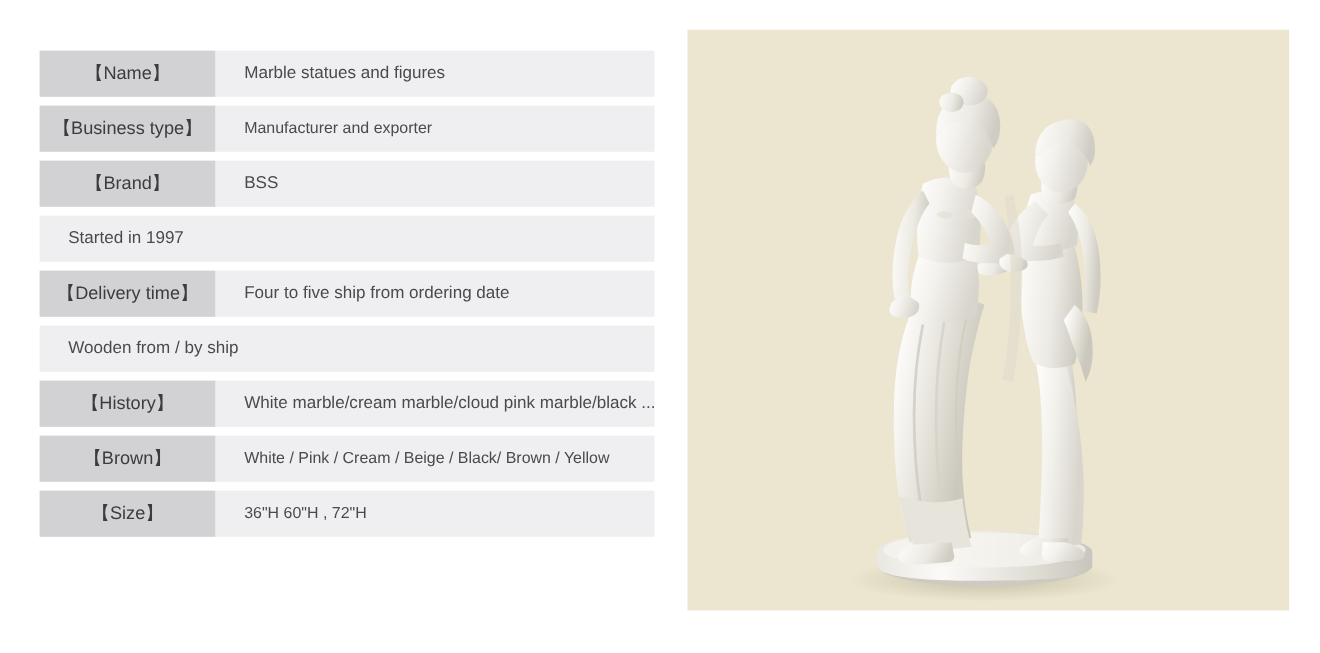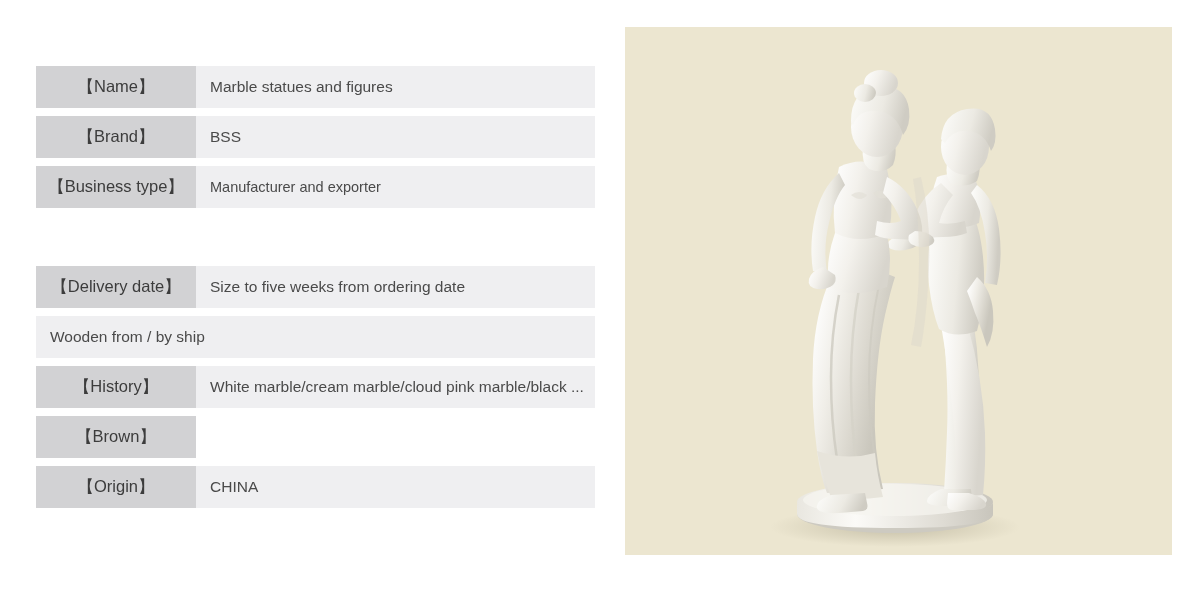--- a/index.html
+++ b/index.html
@@ -18,21 +18,20 @@
     width: 1200px;
     height: 594px;
   }
 
   
   .spec-table {
     position: absolute;
     left: 36px;
     top: 46px;
     width: 559px;
-    margin-top: 20px;
   }
   .spec-row {
     display: flex;
     align-items: stretch;
     margin-bottom: 8px;
     height: 42px;
   }
   .spec-label {
     width: 160px;
     flex: 0 0 160px;
@@ -44,21 +43,21 @@
     justify-content: center;
     letter-spacing: 0px;
   }
   .spec-value {
     flex: 1 1 auto;
     background: #efeff1;
     color: #4a4a4a;
     font-size: 14.5px;
     display: flex;
     align-items: center;
-    padding-left: 14px;
+    padding-left: 26px;
     box-sizing: border-box;
     white-space: nowrap;
     overflow: hidden;
   }
   .spec-value.big {
     font-size: 15.5px;
   }
 
   
   .image-panel {
@@ -87,55 +86,57 @@
 <div class="page">
 
   <div class="spec-table">
 
     <div class="spec-row">
       <div class="spec-label">【Name】</div>
       <div class="spec-value big">Marble statues and figures</div>
     </div>
 
     <div class="spec-row">
+      <div class="spec-label">【Business type】</div>
+      <div class="spec-value">Manufacturer and exporter</div>
+    </div>
+
+    <div class="spec-row">
       <div class="spec-label">【Brand】</div>
       <div class="spec-value big">BSS</div>
     </div>
 
     <div class="spec-row">
-      <div class="spec-label">【Business type】</div>
-      <div class="spec-value">Manufacturer and exporter</div>
-    </div>
-
-    <div class="spec-row">
-    </div>
-
-    <div class="spec-row">
-      <div class="spec-label">【Delivery date】</div>
-      <div class="spec-value big">Size to five weeks from ordering date</div>
+      <div class="spec-value big">Started in 1997</div>
+    </div>
+
+    <div class="spec-row">
+      <div class="spec-label">【Delivery time】</div>
+      <div class="spec-value big">Four to five ship from ordering date</div>
     </div>
 
     <div class="spec-row">
       <div class="spec-value big">Wooden from / by ship</div>
     </div>
 
     <div class="spec-row">
       <div class="spec-label">【History】</div>
       <div class="spec-value big">White marble/cream marble/cloud pink marble/black ...</div>
     </div>
 
     <div class="spec-row">
       <div class="spec-label">【Brown】</div>
-    </div>
-
-
-    <div class="spec-row">
-      <div class="spec-label">【Origin】</div>
-      <div class="spec-value big">CHINA</div>
-    </div>
+      <div class="spec-value">White / Pink / Cream / Beige / Black/ Brown / Yellow</div>
+    </div>
+
+    <div class="spec-row">
+      <div class="spec-label">【Size】</div>
+      <div class="spec-value">36"H  60"H , 72"H</div>
+    </div>
+
 
   </div>
 
   <div class="image-panel">
     <div class="statue-wrap">
       <svg width="547" height="528" viewBox="0 0 547 528" xmlns="http://www.w3.org/2000/svg" aria-hidden="true">
         <defs>
           <linearGradient id="marbleA" x1="0" y1="0" x2="1" y2="0.3">
             <stop offset="0%" stop-color="#ffffff"></stop>
             <stop offset="45%" stop-color="#f3f1ec"></stop>

